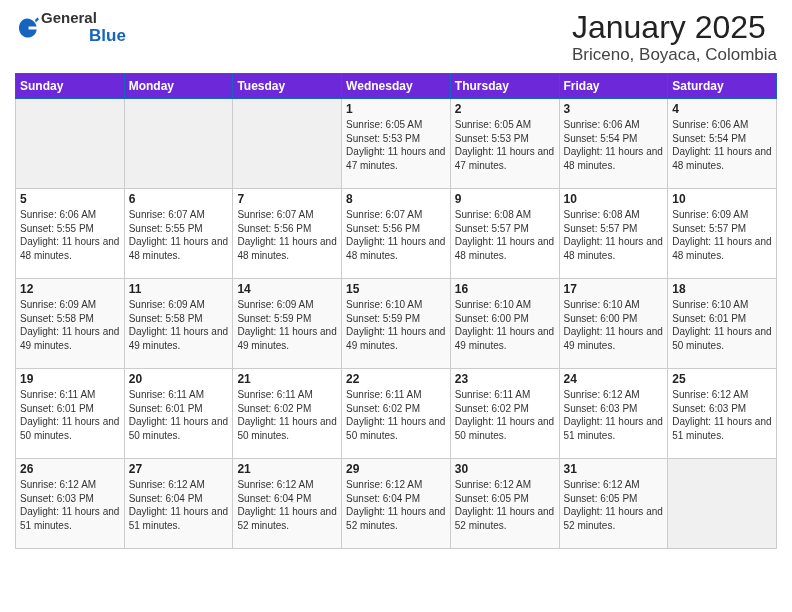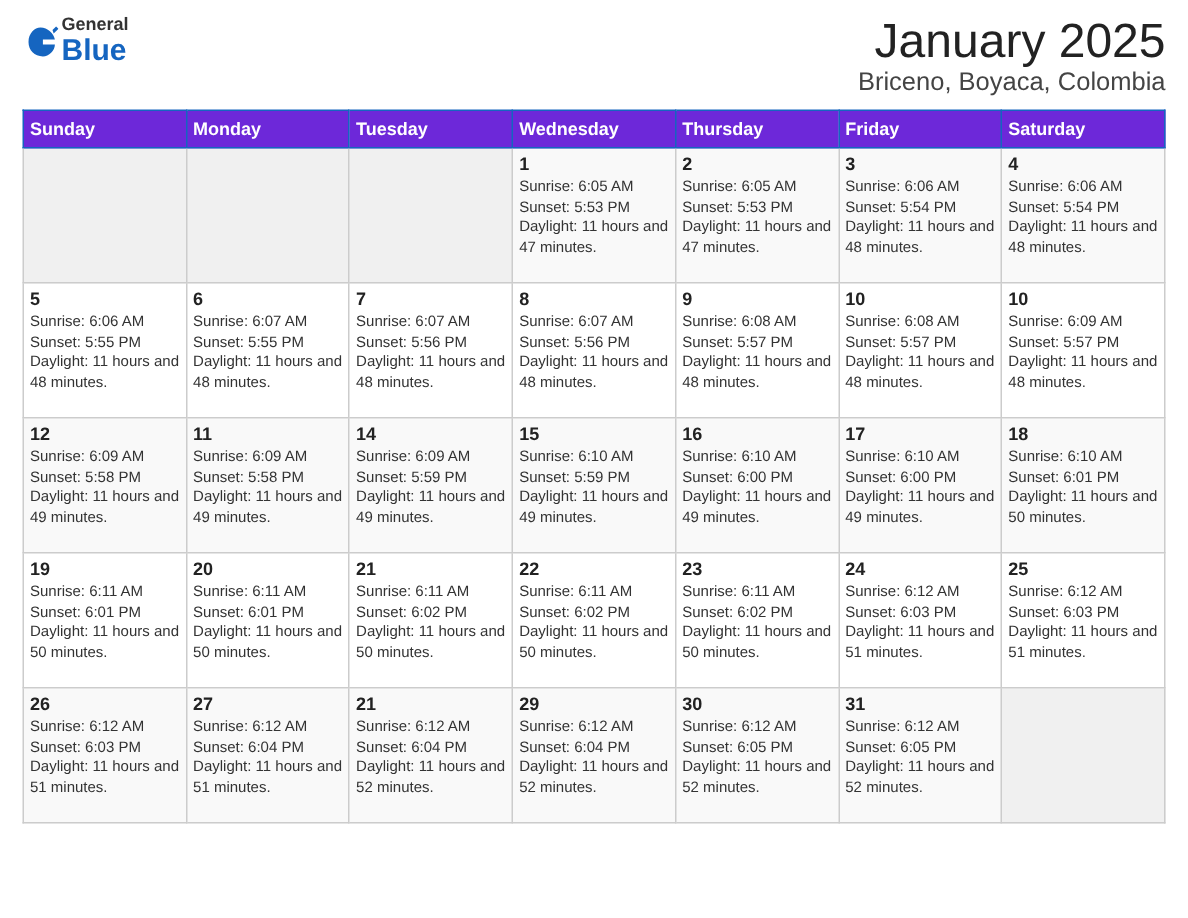--- a/index.html
+++ b/index.html
@@ -19,21 +19,20 @@
     .logo {
       display: flex;
       align-items: center;
       gap: 2px;
     }
     .logo-icon {
       width: 24px;
       height: 24px;
     }
     .title-block {
-      text-align: right;
     }
     .month-title {
       font-size: 32px;
       font-weight: 300;
       color: #222;
       line-height: 1.1;
     }
     .subtitle {
       font-size: 17px;
       color: #444;
@@ -82,24 +81,24 @@
 </head>
 <body>
 
 <div class="header">
   <div class="logo">
     <svg class="logo-icon" viewBox="0 0 30 30" xmlns="http://www.w3.org/2000/svg">
       <path d="M15 3 C10 3, 5 8, 5 15 C5 22, 10 27, 17 27 C22 27, 27 22, 27 17 L17 17 L17 13 L27 13 C26 8, 21 3, 15 3 Z" fill="#1565c0"></path>
       <path d="M25 5 L28 2 L30 4 L26 8 Z" fill="#1565c0"></path>
     </svg>
     <div>
-      <div style="font-size:12px; font-weight:bold; line-height:1.1;">
+      <div style="font-size:15px; font-weight:bold; line-height:1.1;">
         <span style="color:#333;">General</span>
       </div>
-      <div style="font-size:20px; font-weight:bold; line-height:1.1;">
+      <div style="font-size:17px; font-weight:bold; line-height:1.1;margin-left:48px;">
         <span style="color:#1565c0;">Blue</span>
       </div>
     </div>
   </div>
   <div class="title-block">
     <div class="month-title">January 2025</div>
     <div class="subtitle">Briceno, Boyaca, Colombia</div>
   </div>
 </div>
 

